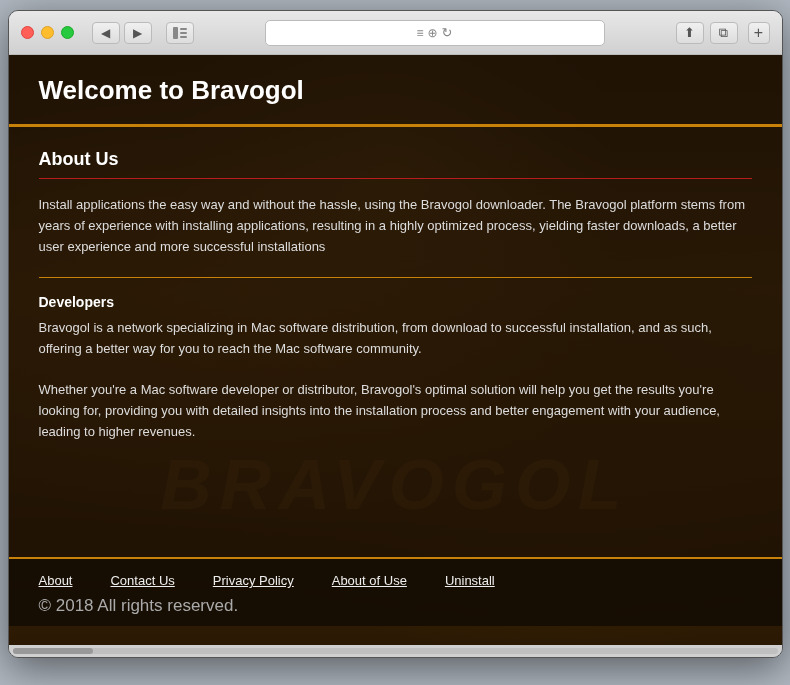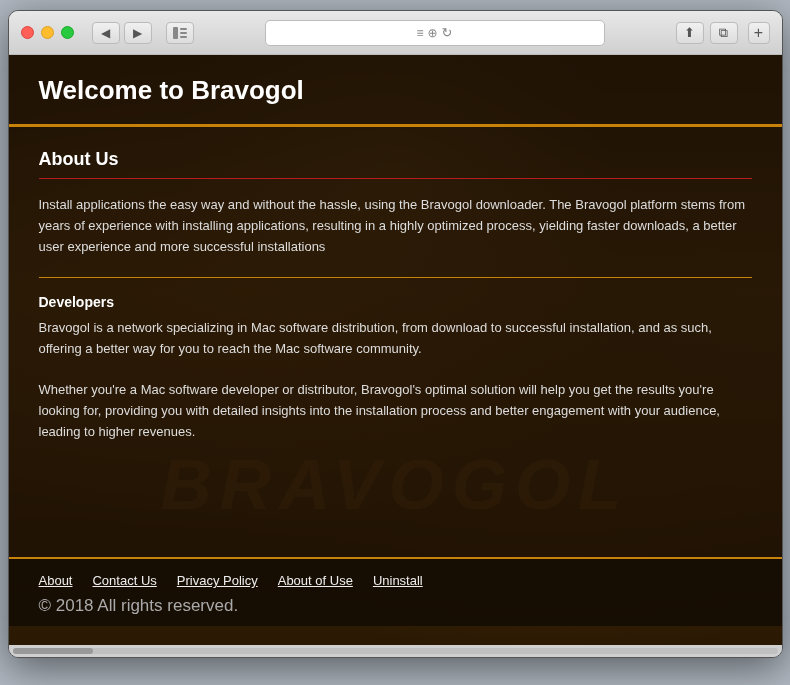--- a/index.html
+++ b/index.html
@@ -243,21 +243,21 @@
 
     
     .site-footer {
       background: rgba(20, 12, 3, 0.9);
       padding: 14px 30px 10px;
       border-top: 2px solid #c8820a;
     }
 
     .footer-links {
       display: flex;
-      gap: 20px;
+      gap: 38px;
       margin-bottom: 8px;
       flex-wrap: wrap;
     }
 
     .footer-link {
       font-size: 13px;
       color: #eee;
       text-decoration: underline;
       cursor: pointer;
     }

